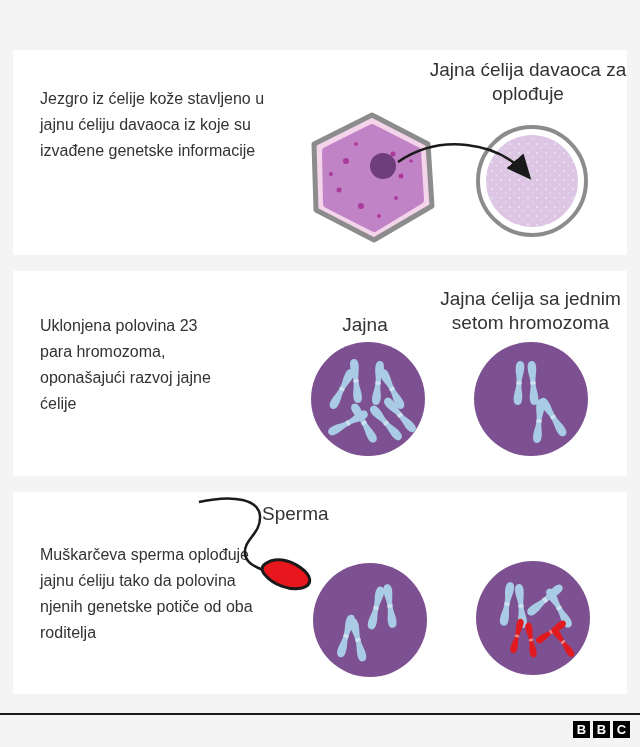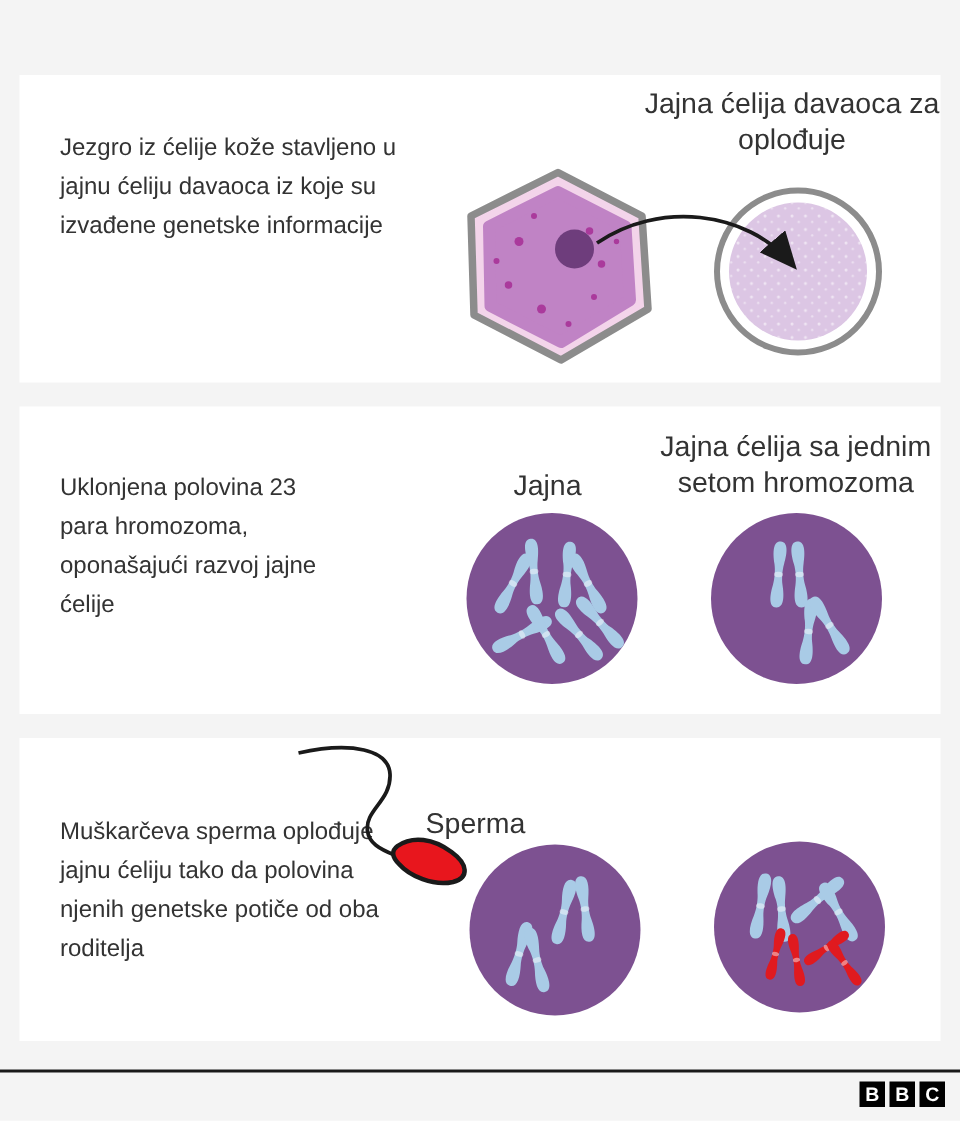--- a/index.html
+++ b/index.html
@@ -27,21 +27,21 @@
   .desc-1{left:27px;top:36px;width:230px;}
   .desc-2{left:27px;top:42px;width:190px;}
   .desc-3{left:27px;top:50px;width:215px;}
   .label{
     position:absolute;font-size:19px;line-height:24px;color:#333333;text-align:center;
   }
   .label-skin{left:288px;top:32px;width:140px;}
   .label-donor-egg{left:410px;top:8px;width:210px;}
   .label-nucleus{left:292px;top:42px;width:120px;}
   .label-egg-set{left:405px;top:16px;width:225px;}
-  .label-sperm{left:249px;top:10px;width:110px;text-align:center;margin-top:36px;}
+  .label-sperm{left:249px;top:10px;width:110px;text-align:left;}
   .illu{position:absolute;}
   .footer-line{
     position:absolute;left:0;top:713px;width:640px;height:2px;background:#1a1a1a;
   }
   .bbc{
     position:absolute;top:721px;left:573px;display:flex;gap:3px;
   }
   .bbc .blk{
     width:17px;height:17px;background:#000000;color:#ffffff;
     font-weight:700;font-size:13px;line-height:17px;text-align:center;

